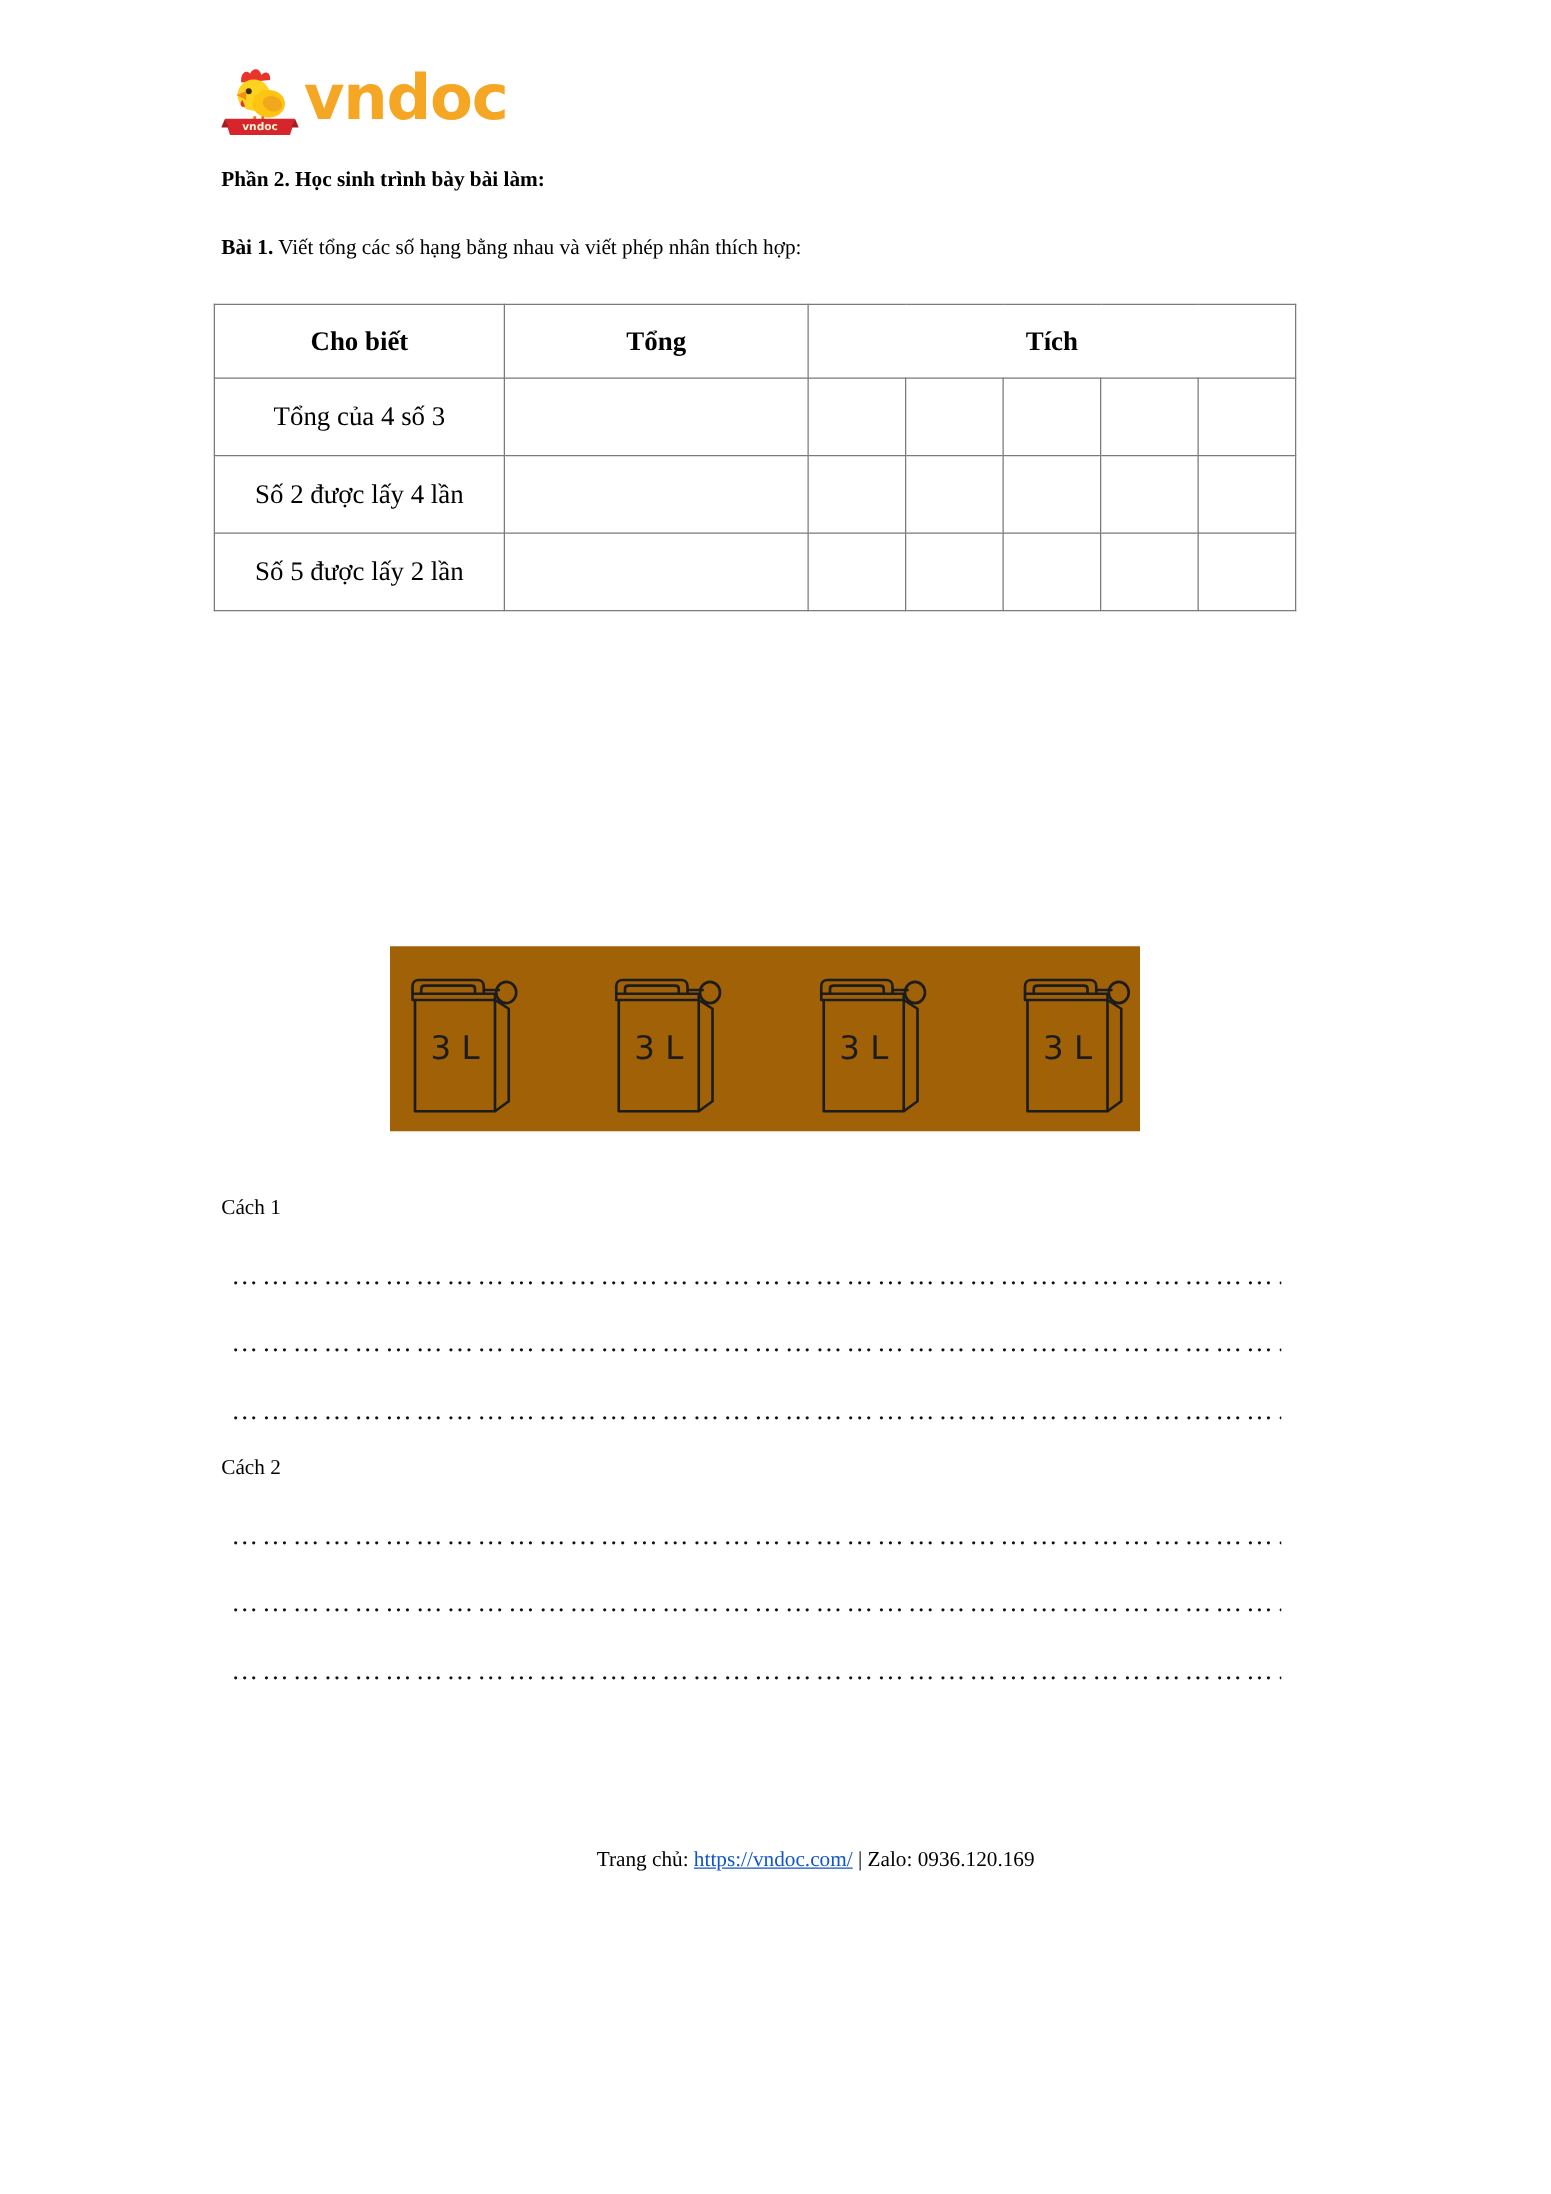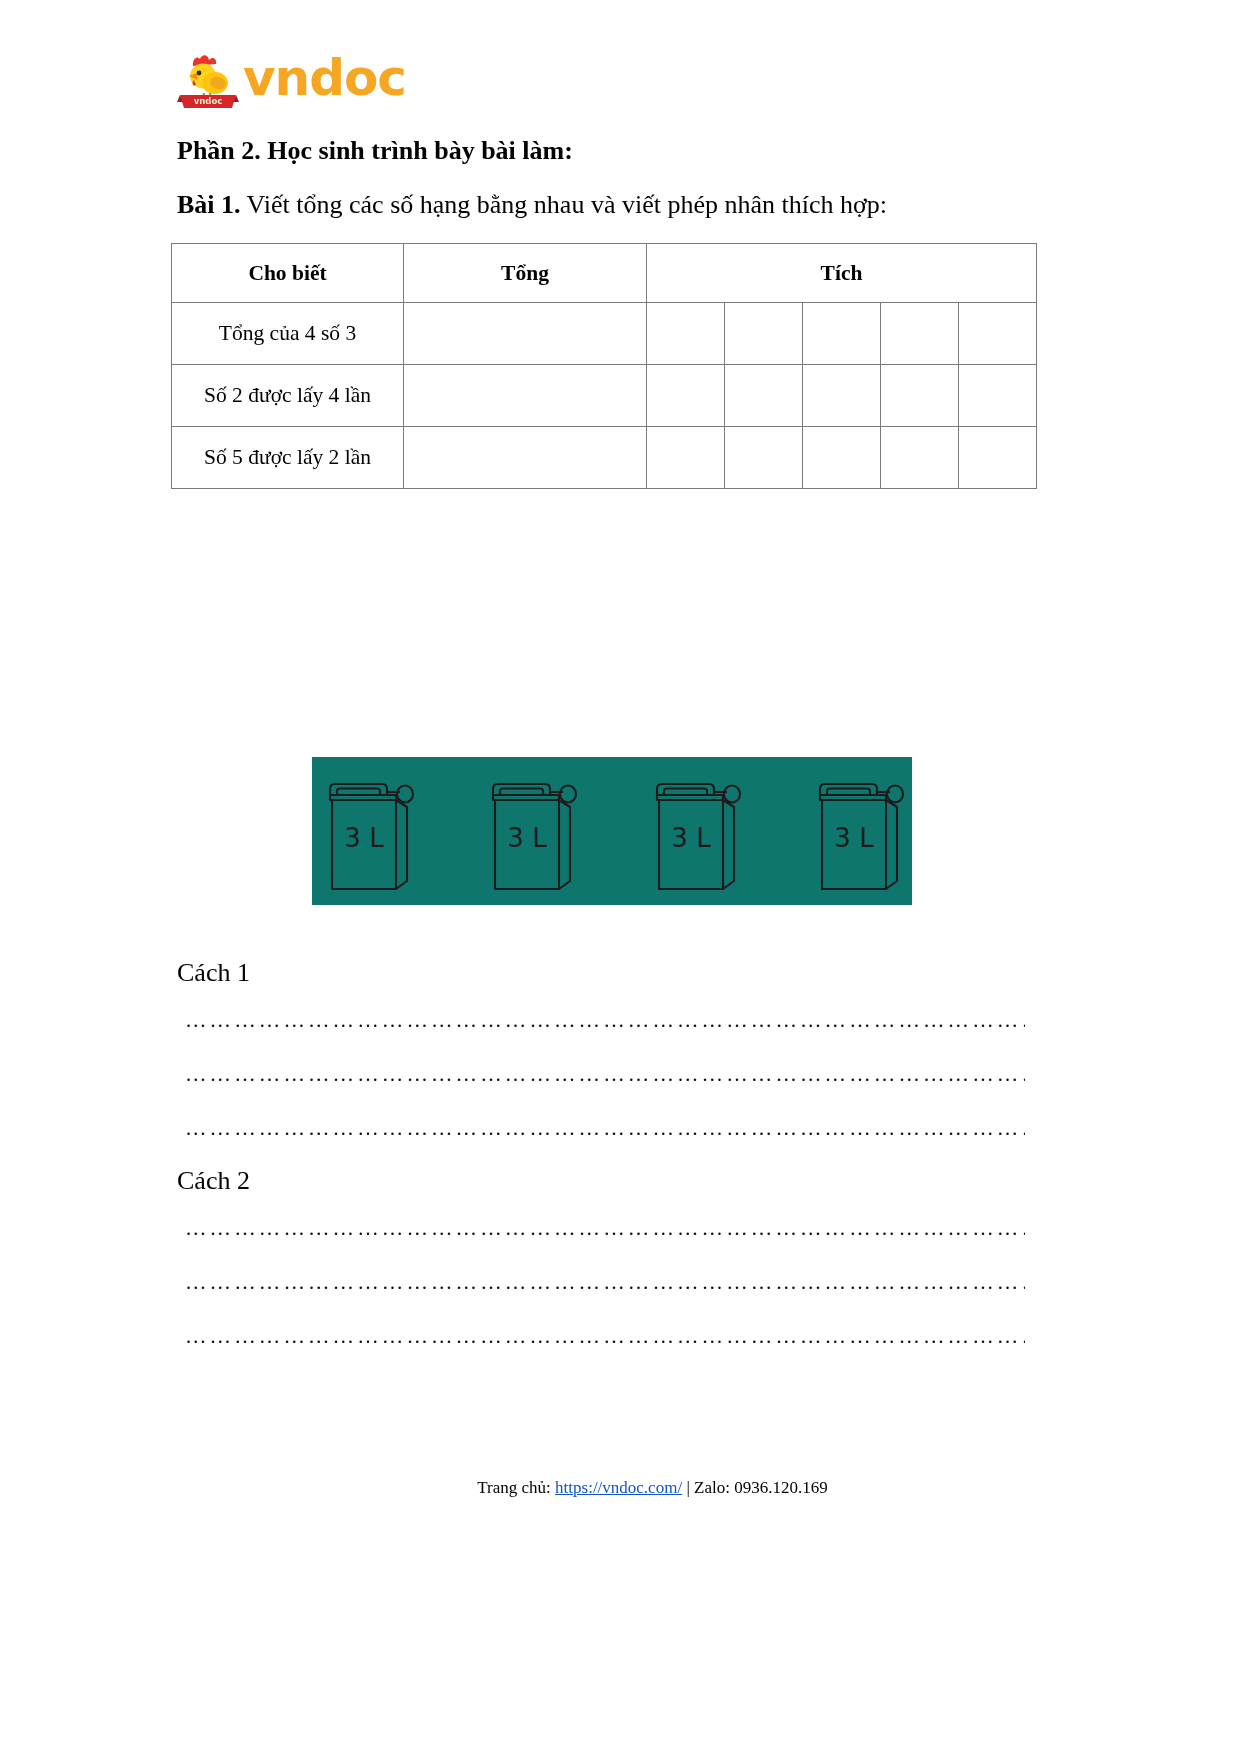--- a/index.html
+++ b/index.html
@@ -46,21 +46,21 @@
     letter-spacing: -1px;
     color: #F5A623;
     margin-left: 4px;
     line-height: 1;
     padding-bottom: 6px;
   }
 
   
   .tx {
     position: absolute;
-    font-size: 26px;
+    font-size: 17px;
     line-height: 1.35;
     white-space: nowrap;
   }
   .bold { font-weight: bold; }
 
   
   .tbl {
     position: absolute;
     left: 149px;
     top: 243px;
@@ -92,21 +92,21 @@
   
   .cans {
     position: absolute;
     left: 290px;
     top: 757px;
     width: 600px;
     height: 148px;
     display: flex;
     align-items: flex-end;
     justify-content: space-between;
-    background: #0f766e;
+    background: #a16207;
   }
   .can {
     position: relative;
     width: 110px;
     height: 140px;
     flex: 0 0 auto;
   }
   .can svg { display: block; }
 
   

